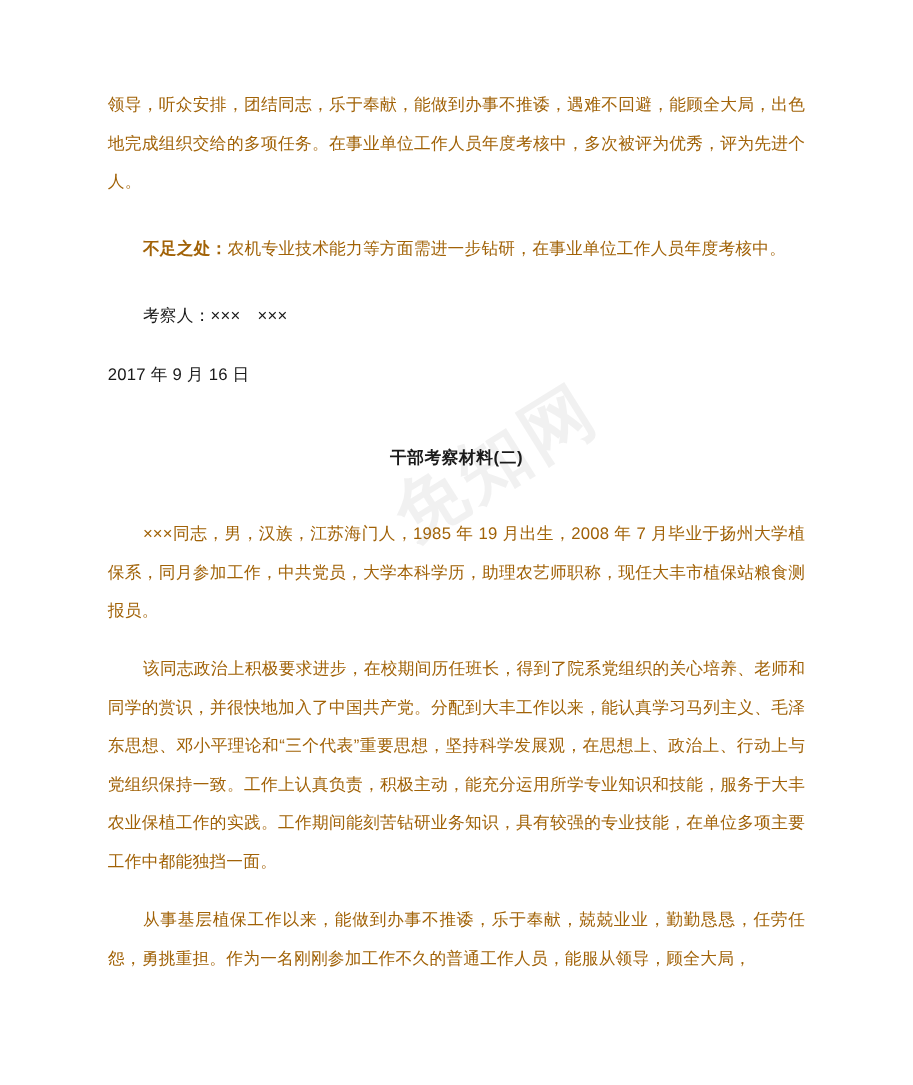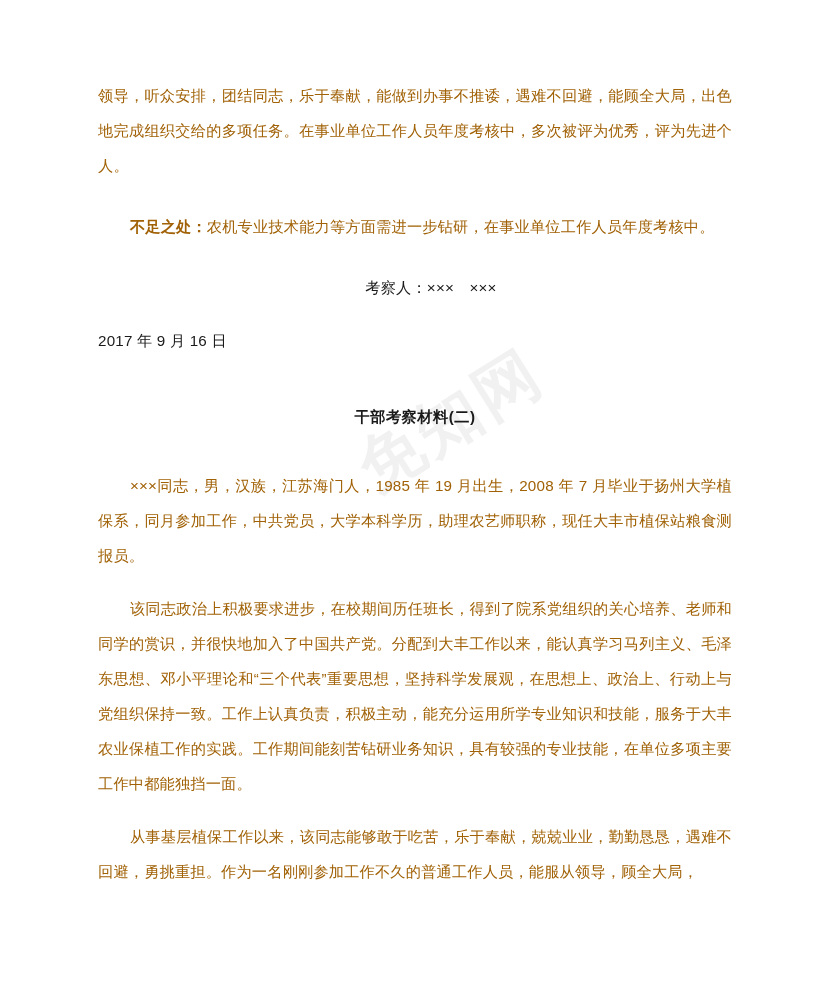--- a/index.html
+++ b/index.html
@@ -58,21 +58,20 @@
   .gap-md { height: 26px; }
   .indent { text-indent: 2.1em; }
   .bold-lead {
     font-weight: bold;
   }
   .sig {
     font-size: 15.2px;
     line-height: 35px;
     padding-left: 2.1em;
     letter-spacing: 0.2px;
-    text-align: center;
   }
   .date {
     font-size: 15.2px;
     line-height: 35px;
     letter-spacing: 0.2px;
   }
   h2.section-title {
     font-size: 15.2px;
     font-weight: bold;
     text-align: center;
@@ -111,16 +110,16 @@
     <div class="gap-sm"></div>
 
     <p class="para indent">×××同志，男，汉族，江苏海门人，1985 年 19 月出生，2008 年 7 月毕业于扬州大学植保系，同月参加工作，中共党员，大学本科学历，助理农艺师职称，现任大丰市植保站粮食测报员。</p>
 
     <div class="gap-sm"></div>
 
     <p class="para indent">该同志政治上积极要求进步，在校期间历任班长，得到了院系党组织的关心培养、老师和同学的赏识，并很快地加入了中国共产党。分配到大丰工作以来，能认真学习马列主义、毛泽东思想、邓小平理论和“三个代表”重要思想，坚持科学发展观，在思想上、政治上、行动上与党组织保持一致。工作上认真负责，积极主动，能充分运用所学专业知识和技能，服务于大丰农业保植工作的实践。工作期间能刻苦钻研业务知识，具有较强的专业技能，在单位多项主要工作中都能独挡一面。</p>
 
     <div class="gap-sm"></div>
 
-    <p class="para indent">从事基层植保工作以来，该同志能够敢于吃苦，乐于奉献，兢兢业业，勤勤恳恳，遇难不回避，勇挑重担。作为一名刚刚参加工作不久的普通工作人员，能服从领导，顾全大局，</p>
+    <p class="para indent">从事基层植保工作以来，能做到办事不推诿，乐于奉献，兢兢业业，勤勤恳恳，任劳任怨，勇挑重担。作为一名刚刚参加工作不久的普通工作人员，能服从领导，顾全大局，</p>
 
   </div>
 </div>
 
 </body></html>

